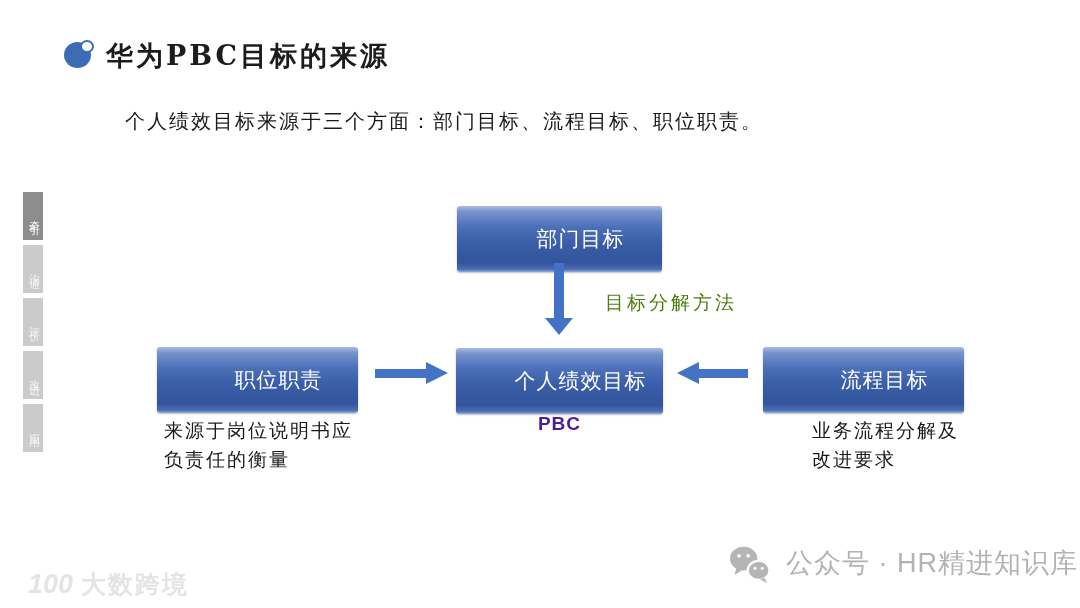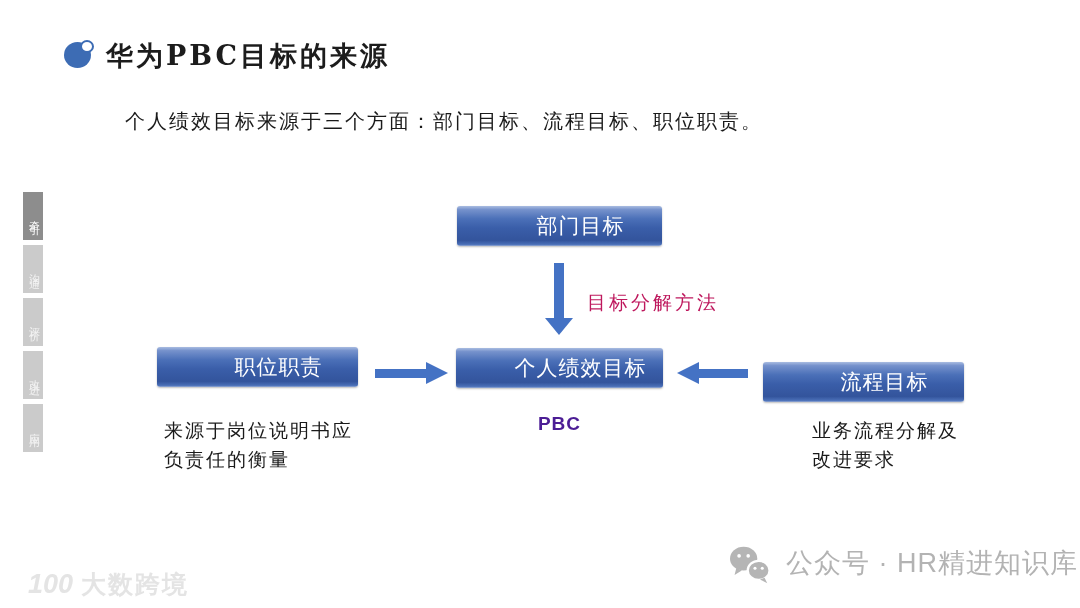--- a/index.html
+++ b/index.html
@@ -48,34 +48,34 @@
     writing-mode:vertical-rl;
     font-family:"DejaVu Serif","Liberation Serif",serif;
     font-size:11px; letter-spacing:4px;
     background:#cbcbcb; color:#f3f3f3;
     cursor:pointer;
   }
   .side-tab.active { background:#8d8d8d; color:#ffffff; }
 
   
   .node {
-    position:absolute; height:40px;
+    position:absolute; height:66px;
     display:flex; align-items:center; justify-content:center;
     color:#ffffff; font-size:21px; letter-spacing:1px;
     border-radius:3px;
     background:linear-gradient(180deg,
       #a9bce1 0%, #7692cc 9%, #4b70b8 32%,
       #3a5ea9 55%, #33549c 86%, #4a6fb7 96%, #97acd6 100%);
     box-shadow:0 1px 2px rgba(0,0,0,0.25);
     padding-left:42px;
   }
   .node-dept     { left:437px; top:206px; width:205px; }
   .node-position { left:137px; top:347px; width:201px; }
   .node-personal { left:436px; top:348px; width:207px; }
-  .node-process  { left:743px; top:362px; width:201px; }
+  .node-process  { left:743px; top:347px; width:201px; }
 
   
   .arrow-down-shaft {
     position:absolute; left:534px; top:263px;
     width:10px; height:56px; background:#4472c4;
   }
   .arrow-down-head {
     position:absolute; left:525px; top:318px;
     width:0; height:0;
     border-left:14px solid transparent;
@@ -100,23 +100,23 @@
     border-bottom:11px solid transparent;
     border-right:22px solid #4472c4;
   }
   .arrow-left-shaft {
     position:absolute; left:678px; top:369px;
     width:50px; height:9px; background:#4472c4;
   }
 
   
   .decompose-label {
-    position:absolute; left:567px; top:290px;
+    position:absolute; left:585px; top:290px;
     font-family:Liberation Serif, serif;
-    font-size:19px; color:#be185d; letter-spacing:3px;
+    font-size:19px; color:#4d7c0f; letter-spacing:3px;
   }
   .pbc-label {
     position:absolute; left:436px; top:413px; width:207px;
     text-align:center;
     font-size:19px; font-weight:bold; color:#4c1d95;
     letter-spacing:1px;
   }
   .caption {
     position:absolute;
     font-family:"DejaVu Serif","Liberation Serif",serif;

